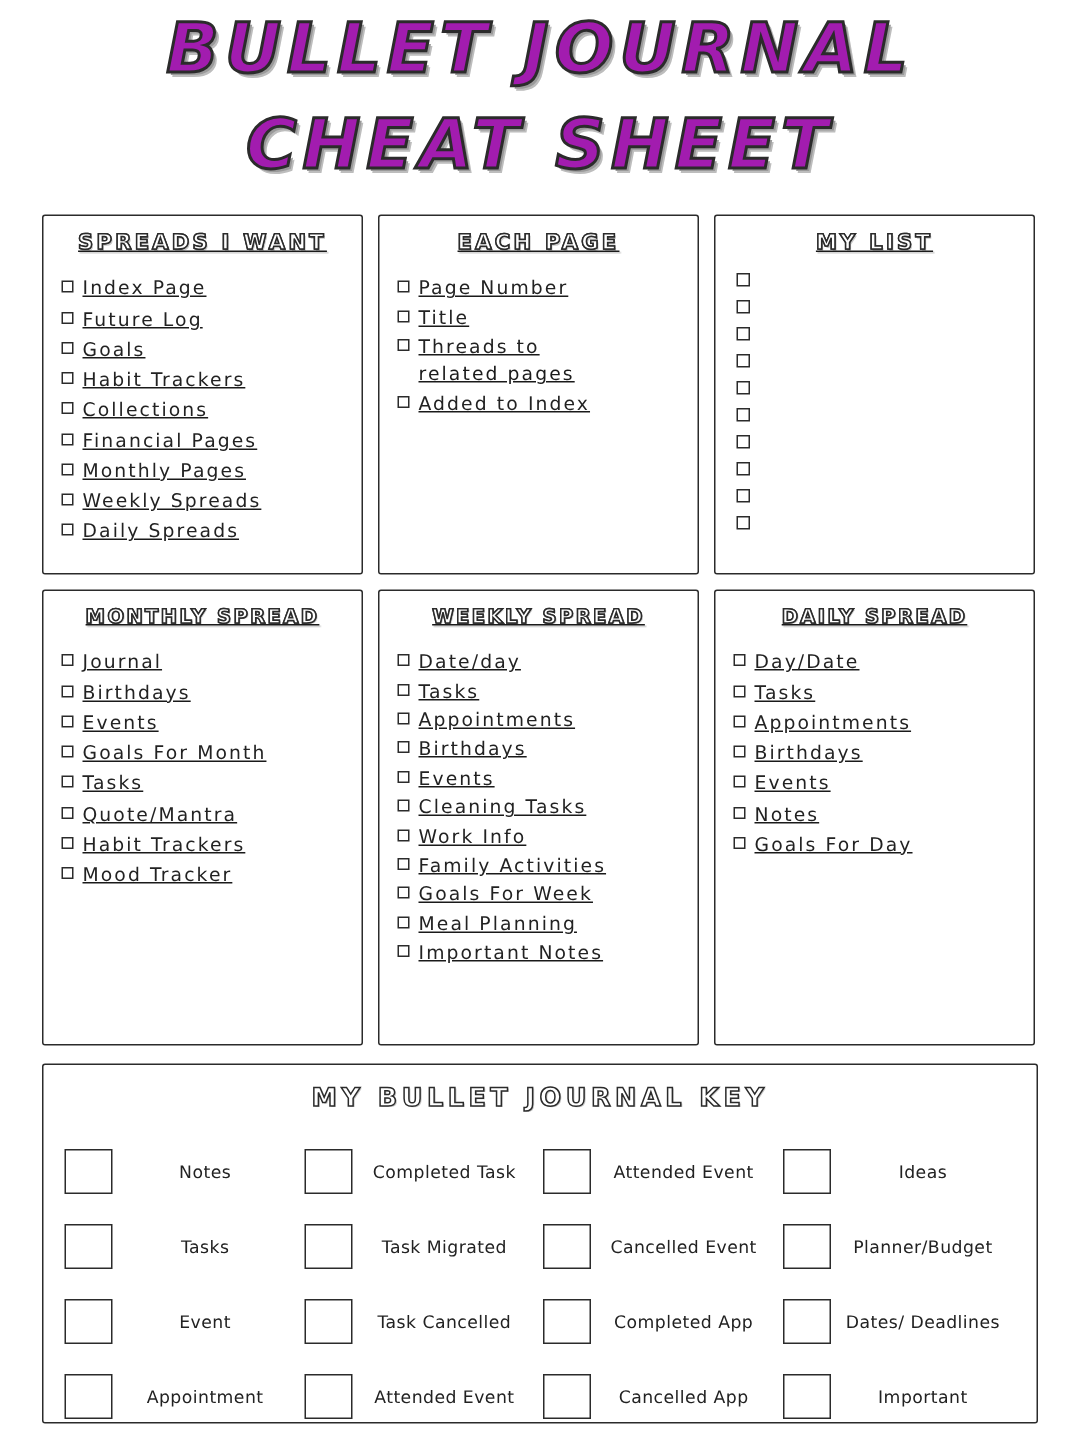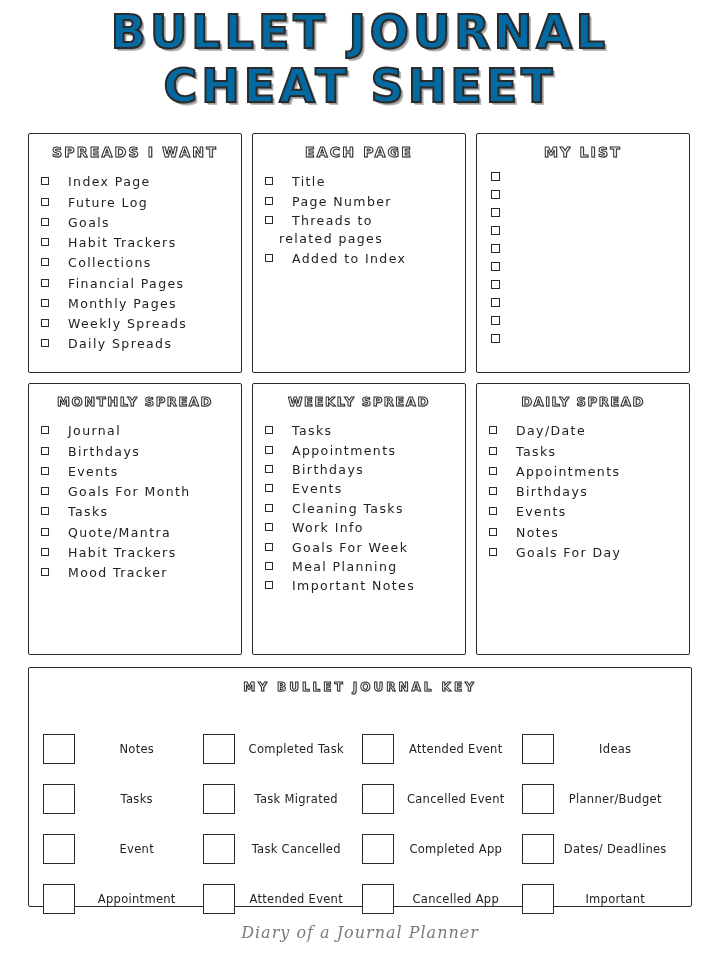--- a/index.html
+++ b/index.html
@@ -21,44 +21,46 @@
   .title-block {
     text-align: center;
     padding-top: 8px;
   }
   .title-line {
     font-family: "DejaVu Sans", sans-serif;
     font-weight: bold;
     letter-spacing: 4px;
     font-size: 46px;
     line-height: 1.08;
-    color: #0369a1;
+    color: #a21caf;
     -webkit-text-stroke: 2px #2b2b2b;
     text-shadow:
        2px 2px 0 #9a9a9a,
        3px 3px 0 #bdbdbd;
-  }
-  .title-line.second { font-size: 46px; margin-top: 4px; }
+    font-style: italic;
+  }
+  .title-line.second { font-size: 46px; margin-top: 14px; }
 
   
   .grid {
     display: grid;
     grid-template-columns: 214px 214px 214px;
     gap: 10px;
     margin: 22px 28px 0 28px;
+    text-decoration: underline;
   }
   .box {
     border: 1.5px solid #2b2b2b;
     border-radius: 2px;
     background: #fff;
     padding: 10px 12px 12px 12px;
     position: relative;
   }
   .box.row1 { height: 240px; }
-  .box.row2 { height: 272px; }
+  .box.row2 { height: 304px; }
 
   .box-title {
     text-align: center;
     font-weight: bold;
     font-size: 14px;
     letter-spacing: 2.2px;
     color: #ffffff;
     -webkit-text-stroke: 1px #2b2b2b;
     text-shadow: 1px 1px 0 #c9c9c9;
     margin-bottom: 12px;
@@ -79,21 +81,21 @@
     color: #222;
   }
   ul.checklist li .cb {
     flex: 0 0 auto;
     width: 8px; height: 8px;
     border: 1.3px solid #2b2b2b;
     margin-top: 5px;
     margin-right: 6px;
     background: #fff;
   }
-  ul.checklist li .txt { flex: 1 1 auto; margin-left: 13px; }
+  ul.checklist li .txt { flex: 1 1 auto; }
   ul.checklist.tight li { line-height: 1.55; }
 
   .subline {
     font-size: 12.5px;
     letter-spacing: 1.4px;
     padding-left: 14px;
     line-height: 1.5;
   }
 
   
@@ -109,26 +111,26 @@
   .key-box {
     margin: 12px 28px 0 28px;
     border: 1.5px solid #2b2b2b;
     border-radius: 2px;
     height: 240px;
     padding: 12px 14px;
   }
   .key-title {
     text-align: center;
     font-weight: bold;
-    font-size: 12px;
+    font-size: 17px;
     letter-spacing: 3px;
     color: #ffffff;
     -webkit-text-stroke: 1px #2b2b2b;
     text-shadow: 1px 1px 0 #c9c9c9;
-    margin-bottom: 30px;
+    margin-bottom: 14px;
   }
   .key-grid {
     display: grid;
     grid-template-columns: repeat(4, 1fr);
     grid-auto-rows: 50px;
     column-gap: 4px;
     row-gap: 0;
   }
   .key-cell {
     display: flex;
@@ -212,25 +214,25 @@
             <span class="txt">Daily Spreads</span>
           </li>
       </ul>
     </div>
 
     <div class="box row1">
       <div class="box-title">EACH PAGE</div>
       <ul class="checklist tight">
         <li>
             <span class="cb"></span>
+            <span class="txt">Page Number</span>
+          </li>
+        <li>
+            <span class="cb"></span>
             <span class="txt">Title</span>
-          </li>
-        <li>
-            <span class="cb"></span>
-            <span class="txt">Page Number</span>
           </li>
         <li>
             <span class="cb"></span>
             <span class="txt">Threads to</span>
           </li>
       </ul>
       <div class="subline">related pages</div>
       <ul class="checklist tight">
         <li>
             <span class="cb"></span>
@@ -291,20 +293,24 @@
             <span class="txt">Mood Tracker</span>
           </li>
       </ul>
     </div>
 
     <div class="box row2">
       <div class="box-title small">WEEKLY SPREAD</div>
       <ul class="checklist tight">
         <li>
             <span class="cb"></span>
+            <span class="txt">Date/day</span>
+          </li>
+        <li>
+            <span class="cb"></span>
             <span class="txt">Tasks</span>
           </li>
         <li>
             <span class="cb"></span>
             <span class="txt">Appointments</span>
           </li>
         <li>
             <span class="cb"></span>
             <span class="txt">Birthdays</span>
           </li>
@@ -312,20 +318,24 @@
             <span class="cb"></span>
             <span class="txt">Events</span>
           </li>
         <li>
             <span class="cb"></span>
             <span class="txt">Cleaning Tasks</span>
           </li>
         <li>
             <span class="cb"></span>
             <span class="txt">Work Info</span>
+          </li>
+        <li>
+            <span class="cb"></span>
+            <span class="txt">Family Activities</span>
           </li>
         <li>
             <span class="cb"></span>
             <span class="txt">Goals For Week</span>
           </li>
         <li>
             <span class="cb"></span>
             <span class="txt">Meal Planning</span>
           </li>
         <li>

